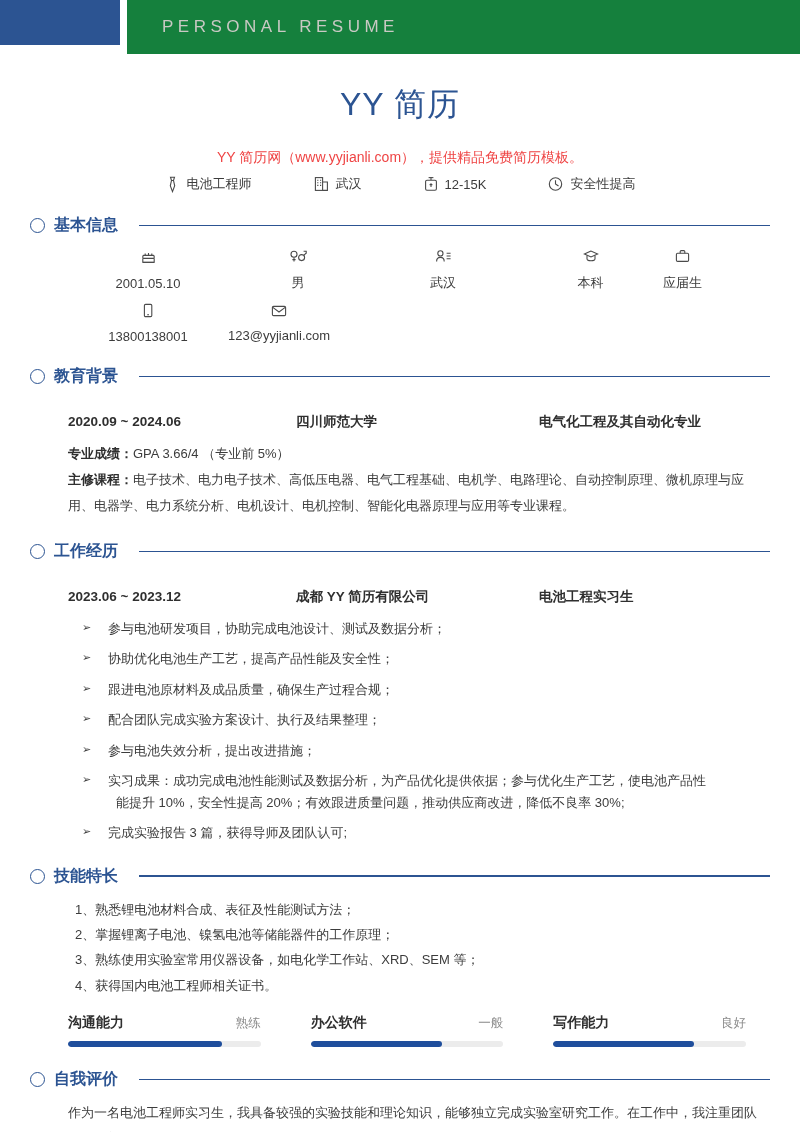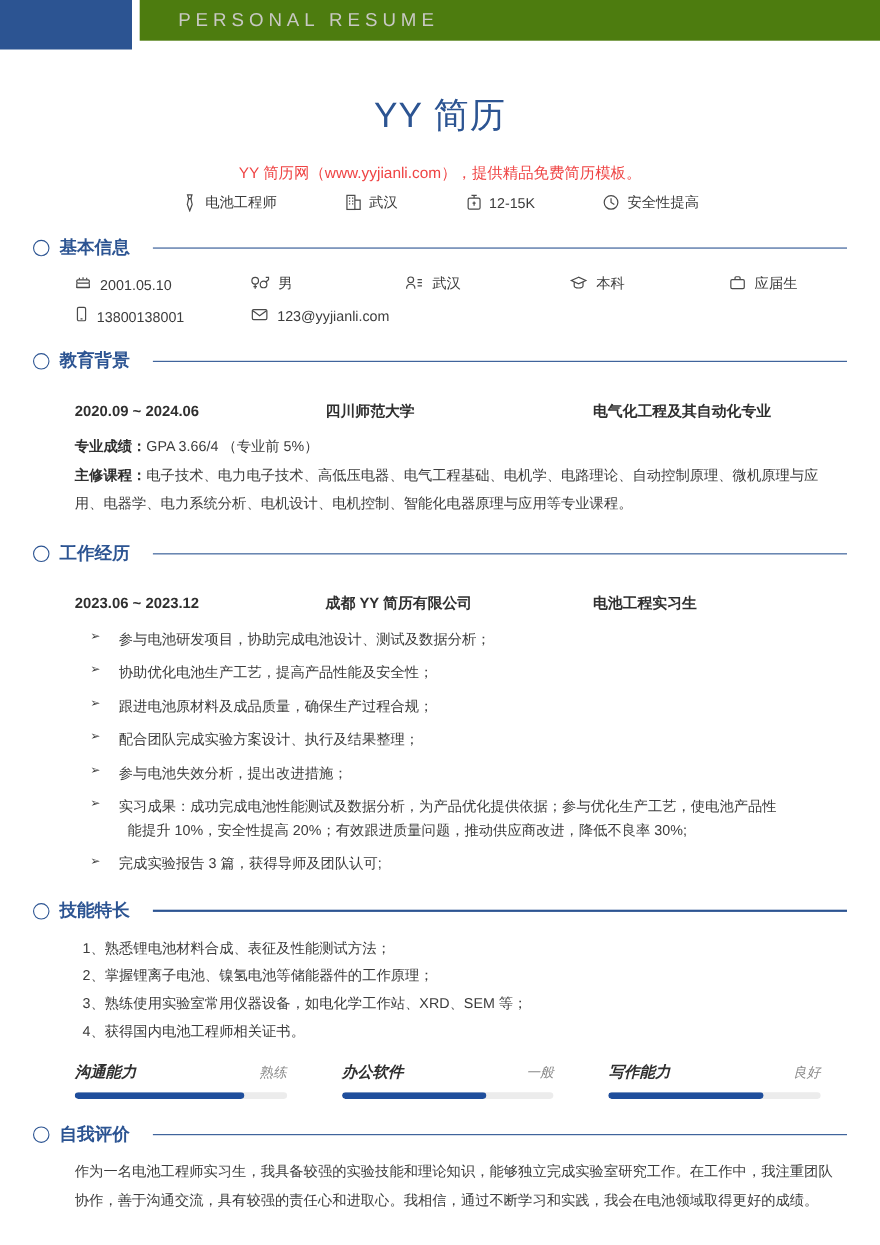--- a/index.html
+++ b/index.html
@@ -21,22 +21,22 @@
   
   .hdr-bar-left {
     position: absolute;
     left: 0; top: 0;
     width: 120px; height: 45px;
     background: #2c5492;
   }
   .hdr-bar-right {
     position: absolute;
     left: 127px; top: 0;
-    width: 673px; height: 37px;
-    background: #4d7c0f;
+    width: 673px; height: 54px;
+    background: #15803d;
     display: flex;
     align-items: center;
   }
   .hdr-title {
     margin-left: 35px;
     color: #c9c9c4;
     font-size: 17px;
     letter-spacing: 4.5px;
     font-weight: 400;
   }
@@ -102,22 +102,23 @@
   .info-wrap { padding-left: 38px; margin-top: 13px; }
   .info-row {
     display: flex;
     align-items: center;
     font-size: 13px;
     color: #3c3c3c;
     margin-bottom: 11px;
   }
   .info-cell {
     display: flex;
-    align-items: flex-end;
+    align-items: center;
     gap: 8px;
+    flex-direction: column;
   }
   .info-cell.c0 { width: 160px; }
   .info-cell.c1 { width: 140px; }
   .info-cell.c2 { width: 150px; }
   .info-cell.c3 { width: 145px; }
 
   
   .entry-row {
     display: flex;
     align-items: baseline;
@@ -169,21 +170,20 @@
     color: #3c3c3c;
   }
 
   
   .bars {
     display: flex;
     padding-left: 38px;
     padding-right: 24px;
     margin-top: 16px;
     gap: 50px;
-    font-style: italic;
   }
   .bar-block { flex: 1; }
   .bar-labels {
     display: flex;
     justify-content: space-between;
     align-items: baseline;
     margin-bottom: 9px;
   }
   .bar-name {
     font-size: 14px;

